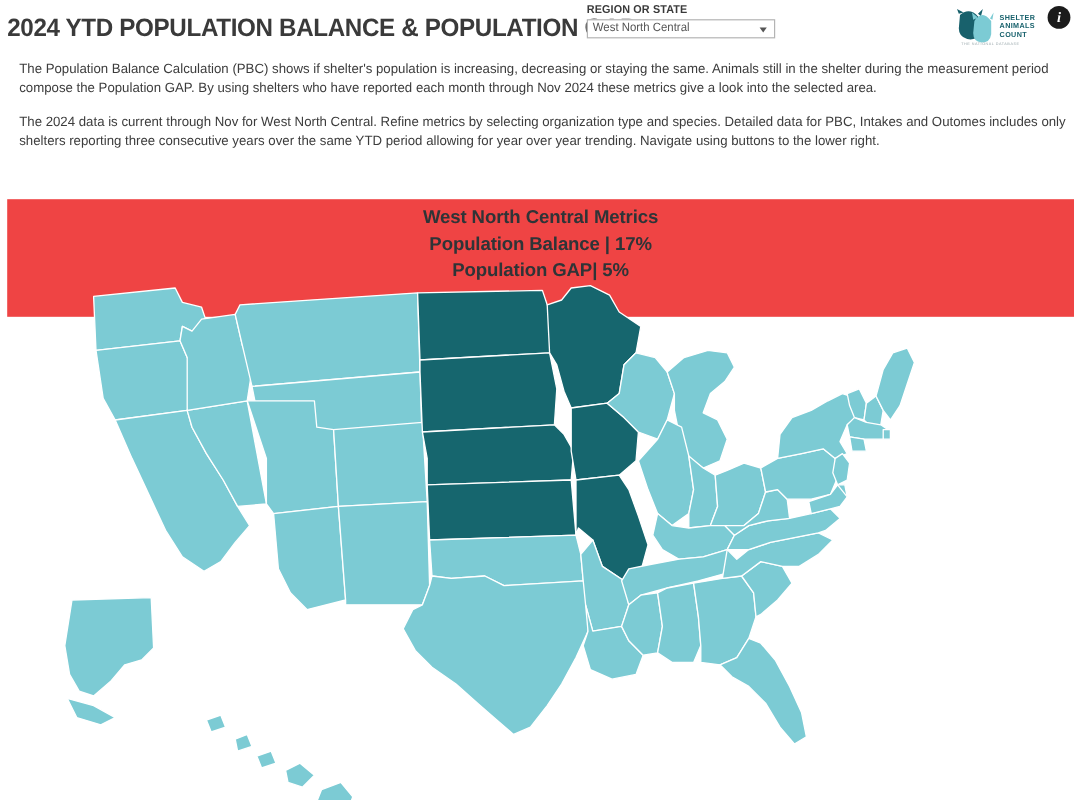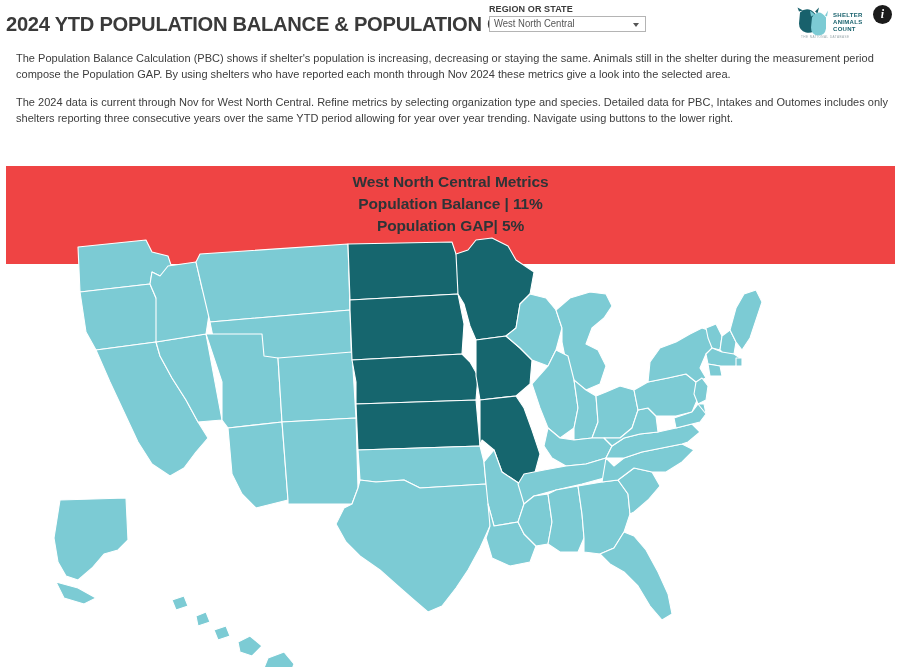--- a/index.html
+++ b/index.html
@@ -133,21 +133,21 @@
     <div class="info-badge">i</div>
   </div>
 
   <div class="intro">
     <p>The Population Balance Calculation (PBC) shows if shelter's population is increasing, decreasing or staying the same.  Animals still in the shelter during the measurement period compose the Population GAP.  By using shelters who have reported each month through Nov 2024 these metrics give a look into the selected area.</p>
     <p>The 2024 data is current through Nov for West North Central.  Refine metrics by selecting organization type and species.  Detailed data for PBC, Intakes and Outomes includes only shelters reporting three consecutive years over the same YTD period allowing for year over year trending.  Navigate using buttons to the lower right.</p>
   </div>
 
   <div class="metrics">
     <div>West North Central Metrics</div>
-    <div>Population Balance | 11%</div>
+    <div>Population Balance | 17%</div>
     <div>Population GAP| 5%</div>
   </div>
 
   <div class="map-wrap">
     <svg viewBox="0 0 901 435" xmlns="http://www.w3.org/2000/svg">
       <g id="states">
           <path d="M78,15 L146,8 L152,20 L168,24 L172,36 L160,44 L152,40 L150,52 L80,60 Z" class="st" fill="#7ccbd4" stroke="#ffffff">
             <title>Washington</title>
           </path>
           <path d="M80,60 L150,52 L156,66 L166,76 L162,92 L156,110 L96,118 L86,100 Z" class="st" fill="#7ccbd4" stroke="#ffffff">

